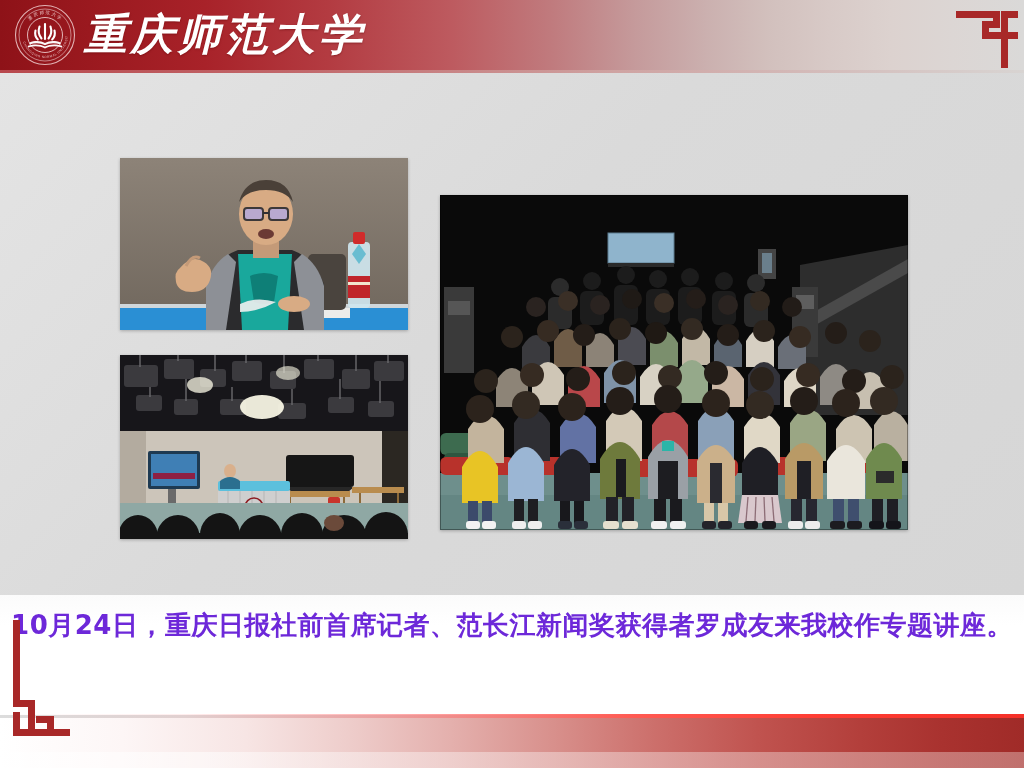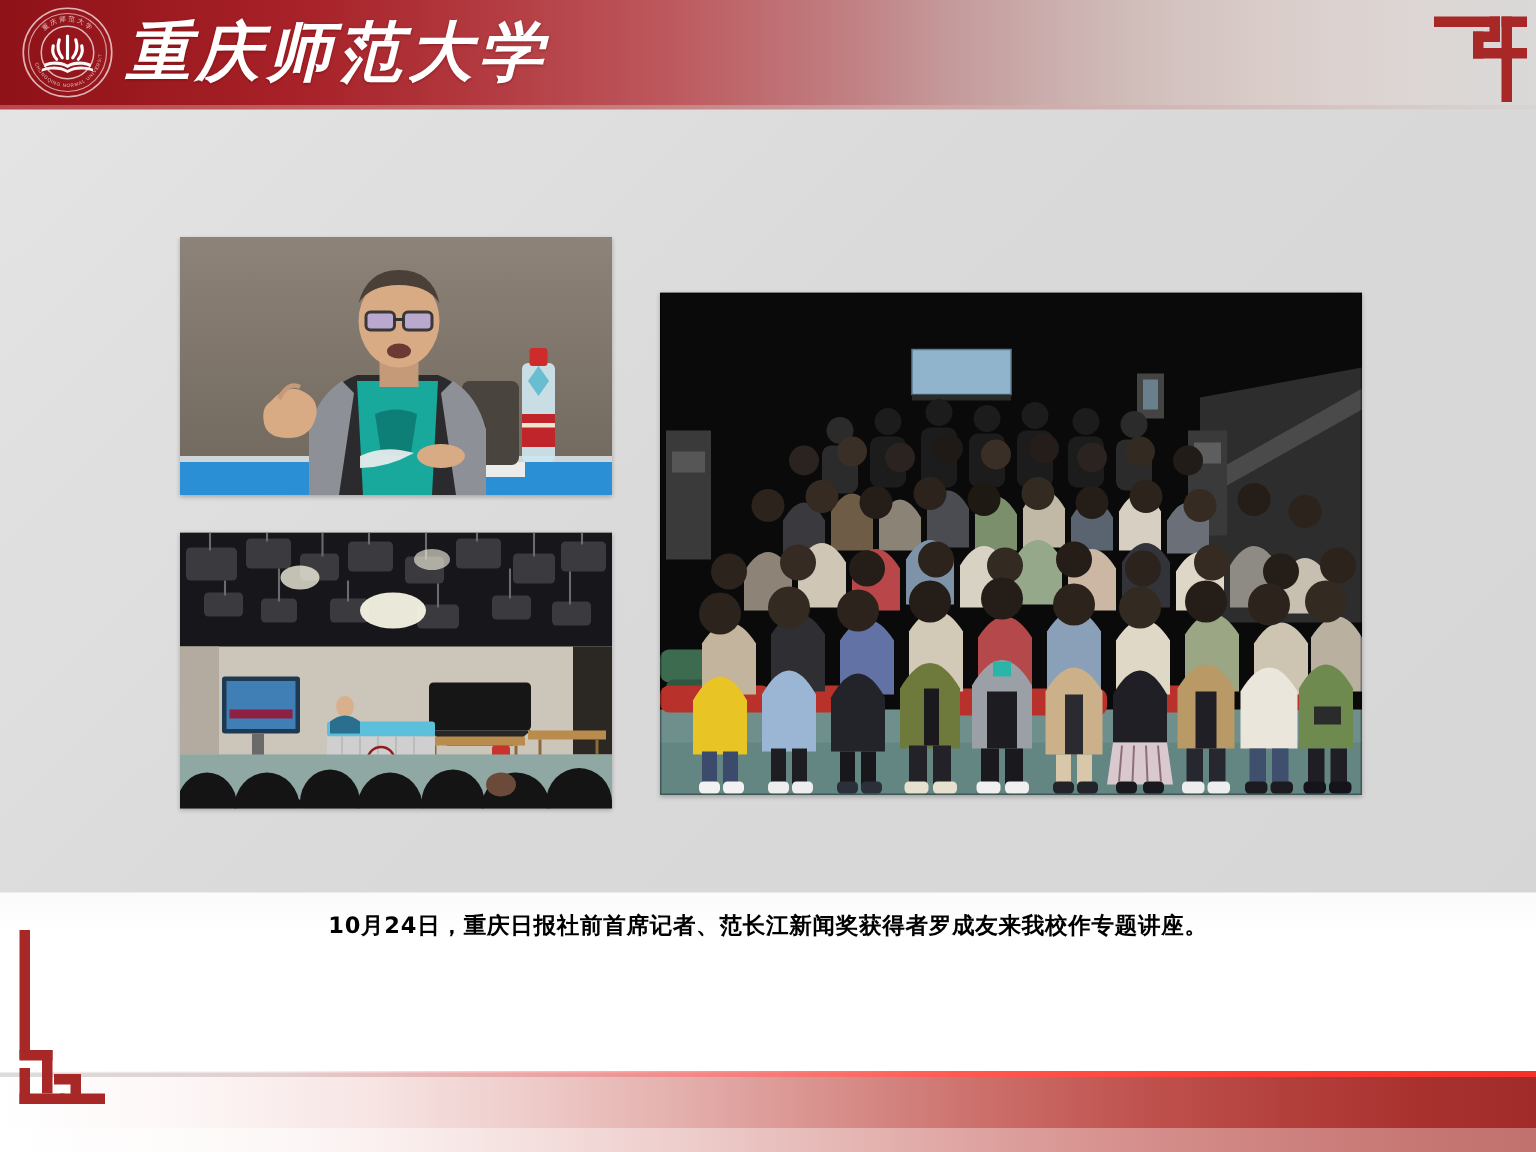--- a/index.html
+++ b/index.html
@@ -114,23 +114,23 @@
   #photo-group    { left: 440px; top: 195px; width: 468px; height: 335px; }
 
   
   .caption {
     position: absolute;
     left: 0;
     top: 608px;
     width: 1024px;
     text-align: center;
     font-family: "DejaVu Sans", "Liberation Sans", sans-serif;
-    font-size: 15px;
+    font-size: 26px;
     font-weight: bold;
-    color: #000000;
+    color: #6d28d9;
     letter-spacing: 0.5px;
     z-index: 6;
     white-space: nowrap;
   }
 
   
   .footer-topline {
     position: absolute;
     left: 0; top: 714px;
     width: 1024px; height: 4px;

